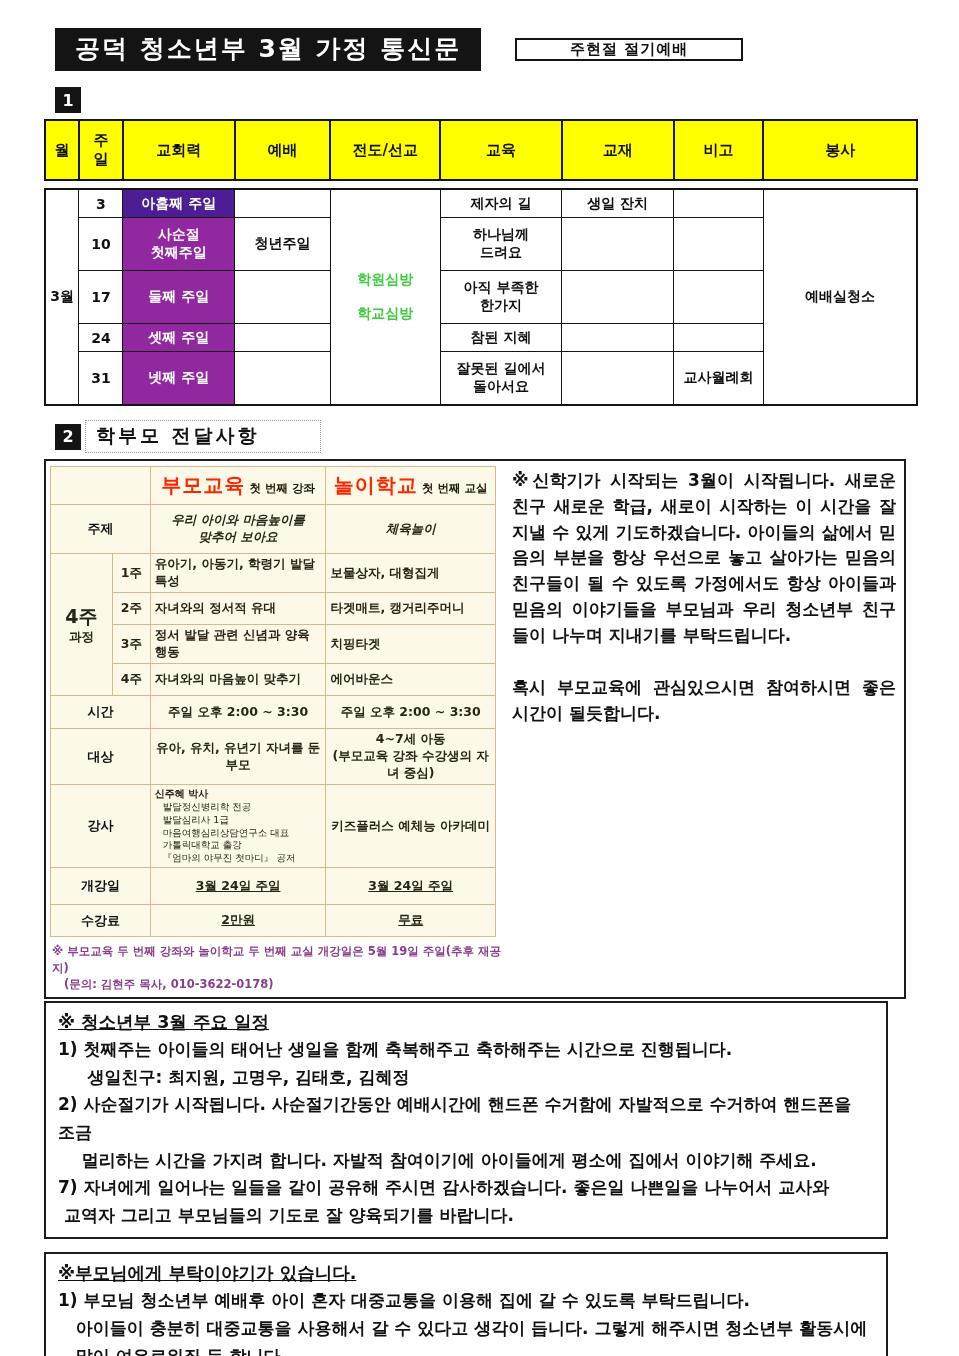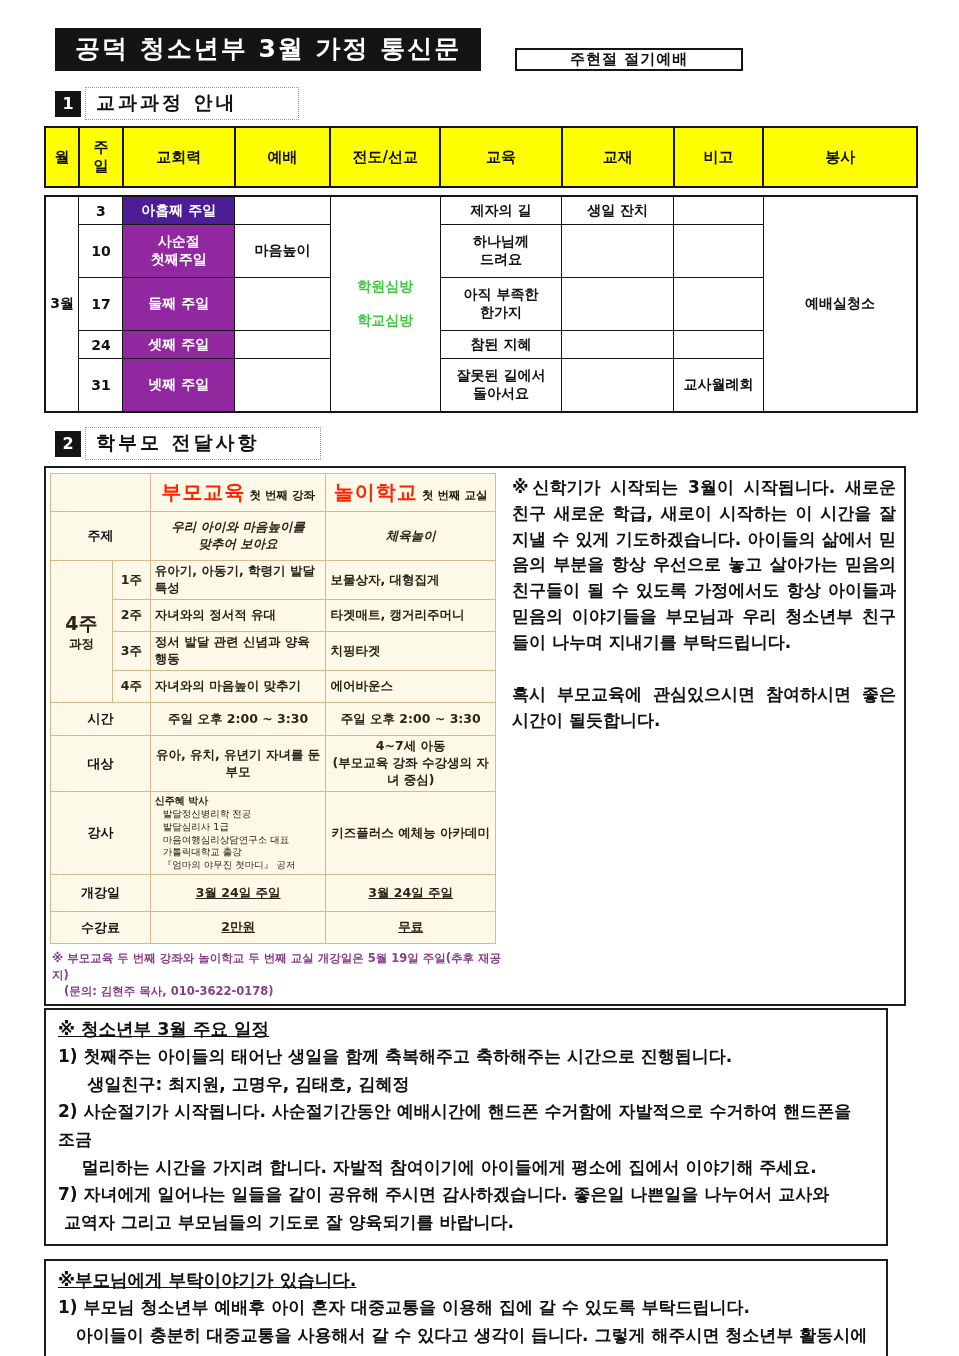--- a/index.html
+++ b/index.html
@@ -5,21 +5,21 @@
   html,body{margin:0;padding:0;}
   body{
     width:959px;height:1356px;background:#ffffff;overflow:hidden;
     font-family:"DejaVu Sans","Liberation Sans",sans-serif;
     color:#111;font-weight:700;
   }
   .page{padding:28px 0 0 44px;width:880px;}
   .pre{white-space:pre-line;}
 
   
-  .hdr{display:flex;align-items:flex-end;width:688px;margin-left:11px;gap:34px;}
+  .hdr{display:flex;align-items:center;width:688px;margin-left:11px;gap:34px;}
   .hdr-black{background:#141414;color:#fff;font-size:25px;letter-spacing:2px;
     padding:4px 20px 6px 20px;white-space:nowrap;}
   .hdr-badge{flex:1;border:2px solid #141414;display:flex;align-items:center;justify-content:center;
     font-size:15px;letter-spacing:1px;}
 
   
   .sec-head{display:flex;align-items:center;margin:16px 0 6px 11px;}
   .sec-num{background:#141414;color:#fff;width:26px;height:26px;display:flex;
     align-items:center;justify-content:center;font-size:16px;margin-right:4px;}
   .sec-label{border:1px dotted #999;padding:2px 60px 3px 10px;font-size:19px;letter-spacing:3px;}
@@ -81,21 +81,20 @@
 
 <div class="page">
 
   <div class="hdr">
     <div class="hdr-black">공덕 청소년부 3월 가정 통신문</div>
     <div class="hdr-badge">주현절 절기예배</div>
   </div>
 
   <div class="sec-head">
     <div class="sec-num">1</div>
-    <div class="sec-label">교과과정 안내</div>
   </div>
 
   <table class="cur-head">
     <colgroup>
       <col style="width:34px">
         <col style="width:44px">
         <col style="width:112px">
         <col style="width:96px">
       <col style="width:110px">
         <col style="width:122px">
@@ -141,21 +140,21 @@
 학교심방</td>
       <td>제자의 길</td>
       <td>생일 잔치</td>
       <td></td>
       <td rowspan="5">예배실청소</td>
     </tr>
     <tr class="row-d">
       <td>10</td>
       <td class="cell-purple pre">사순절
 첫째주일</td>
-      <td>마음높이</td>
+      <td>청년주일</td>
       <td class="pre">하나님께
 드려요</td>
       <td></td>
       <td></td>
     </tr>
     <tr class="row-d">
       <td>17</td>
       <td class="cell-purple">둘째 주일</td>
       <td></td>
       <td class="pre">아직 부족한

